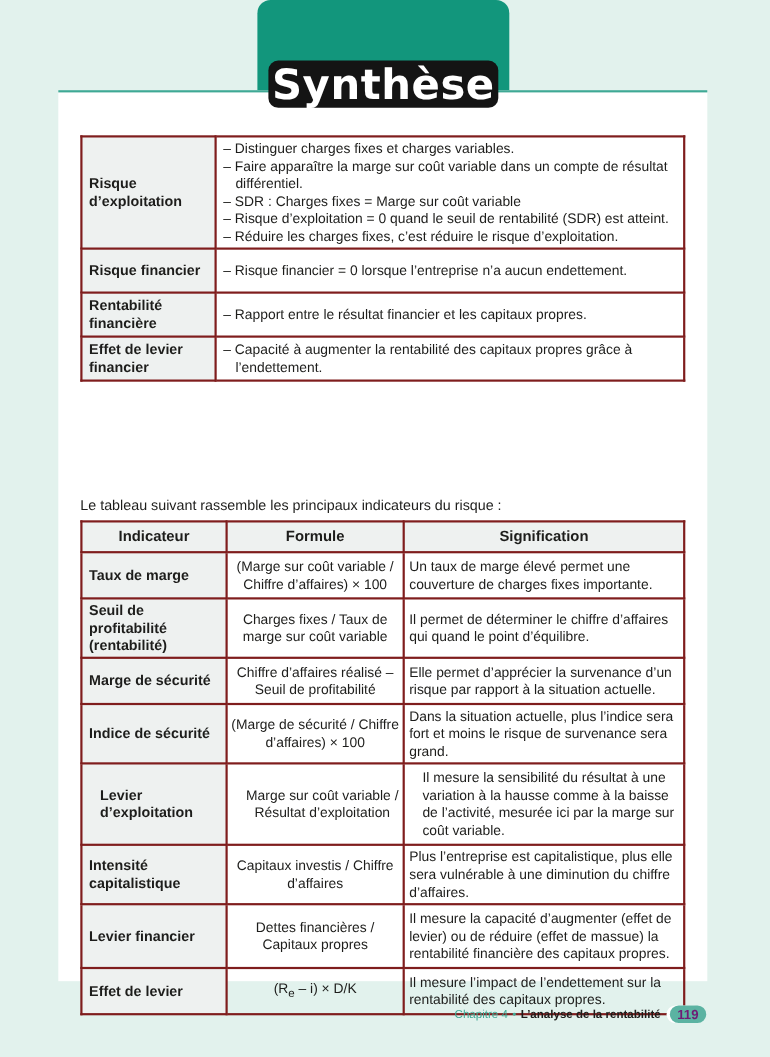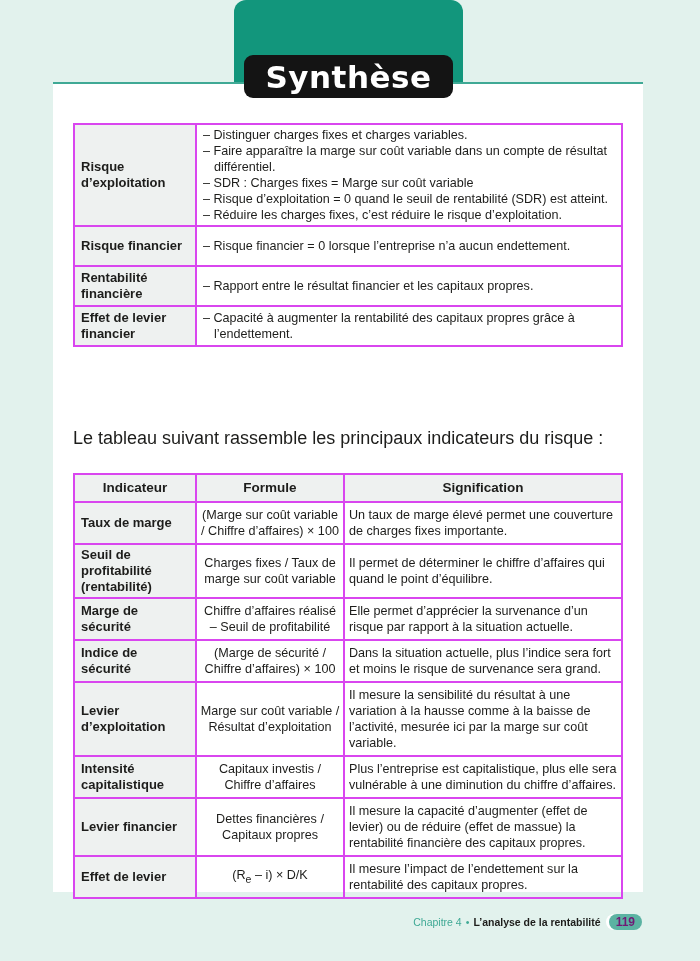--- a/index.html
+++ b/index.html
@@ -17,46 +17,46 @@
     }
     .tab {
       position: absolute; left: 234px; top: 0; width: 229px; height: 106px;
       background: #12967c;
       border-radius: 0 0 14px 14px;
       border-top-left-radius: 12px; border-top-right-radius: 12px;
     }
     .title-pill {
       position: absolute; left: 244px; top: 55px; width: 209px; height: 43px;
       background: #141414; border-radius: 9px;
-      color: #ffffff; font-weight: bold; font-size: 31px;
+      color: #ffffff; font-weight: bold; font-size: 38px;
       display: flex; align-items: center; justify-content: center;
       letter-spacing: 0.5px;
       font-family: "DejaVu Sans", sans-serif;
     }
     table {
       border-collapse: collapse; position: absolute; left: 73px; width: 550px;
       font-size: 12.6px; line-height: 16px;
     }
     td, th {
-      border: 2px solid #d946ef; padding: 2px 6px; vertical-align: middle;
+      border: 2px solid #7f1d1d; padding: 2px 6px; vertical-align: middle;
     }
     td.lbl { background: #eef1f0; font-weight: bold; font-size: 13px; }
     #t1 { top: 123px; }
     #t1 td.lbl { width: 108px; }
     #t1 .line { padding-left: 11px; text-indent: -11px; }
     .intro {
-      position: absolute; left: 73px; top: 428px; font-size: 18px;
+      position: absolute; left: 73px; top: 452px; font-size: 13px;
     }
     #t2 { top: 473px; }
     #t2 th { background: #eef1f0; font-size: 13.5px; height: 22px; padding: 2px 4px; }
     #t2 td.lbl { width: 108px; }
     #t2 td.f { text-align: center; width: 140px; padding: 2px 3px; margin-top: 45px; }
     #t2 td.s { padding: 2px 4px; }
     #t2 tr.r td { height: 36px; }
-    #t2 tr.r2 td { height: 68px; }
+    #t2 tr.r2 td { height: 68px; padding-left: 16px; }
     #t2 tr.r3 td { height: 52px; }
     .formula-math { }
     .footer {
       position: absolute; right: 58px; top: 914px; display: flex; align-items: center;
       font-size: 10.5px;
     }
     .footer .chap { color: #3fa995; }
     .footer .dot { color: #3fa995; margin: 0 4px; }
     .footer .title { font-weight: bold; color: #1d1d1b; }
     .footer .page {

